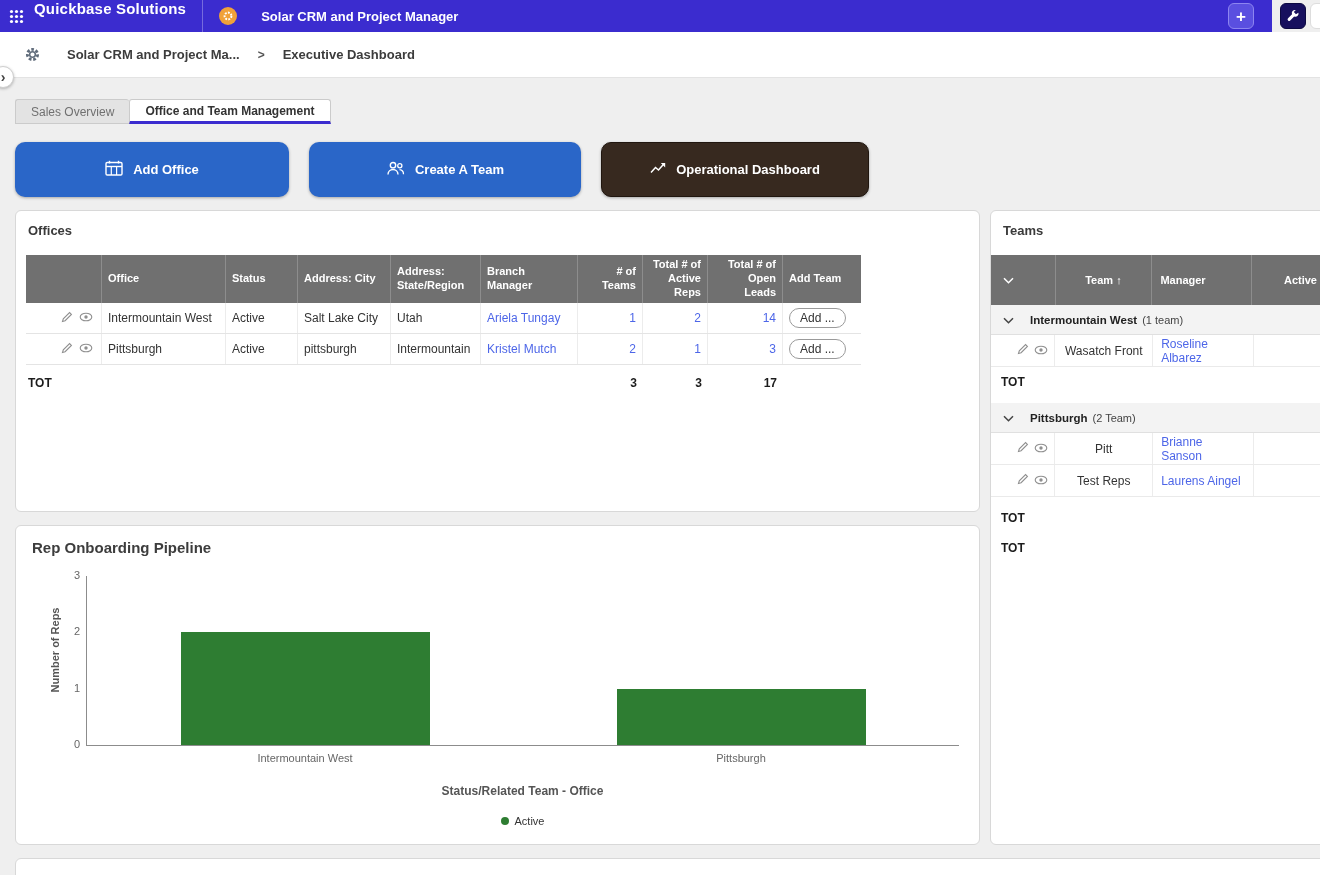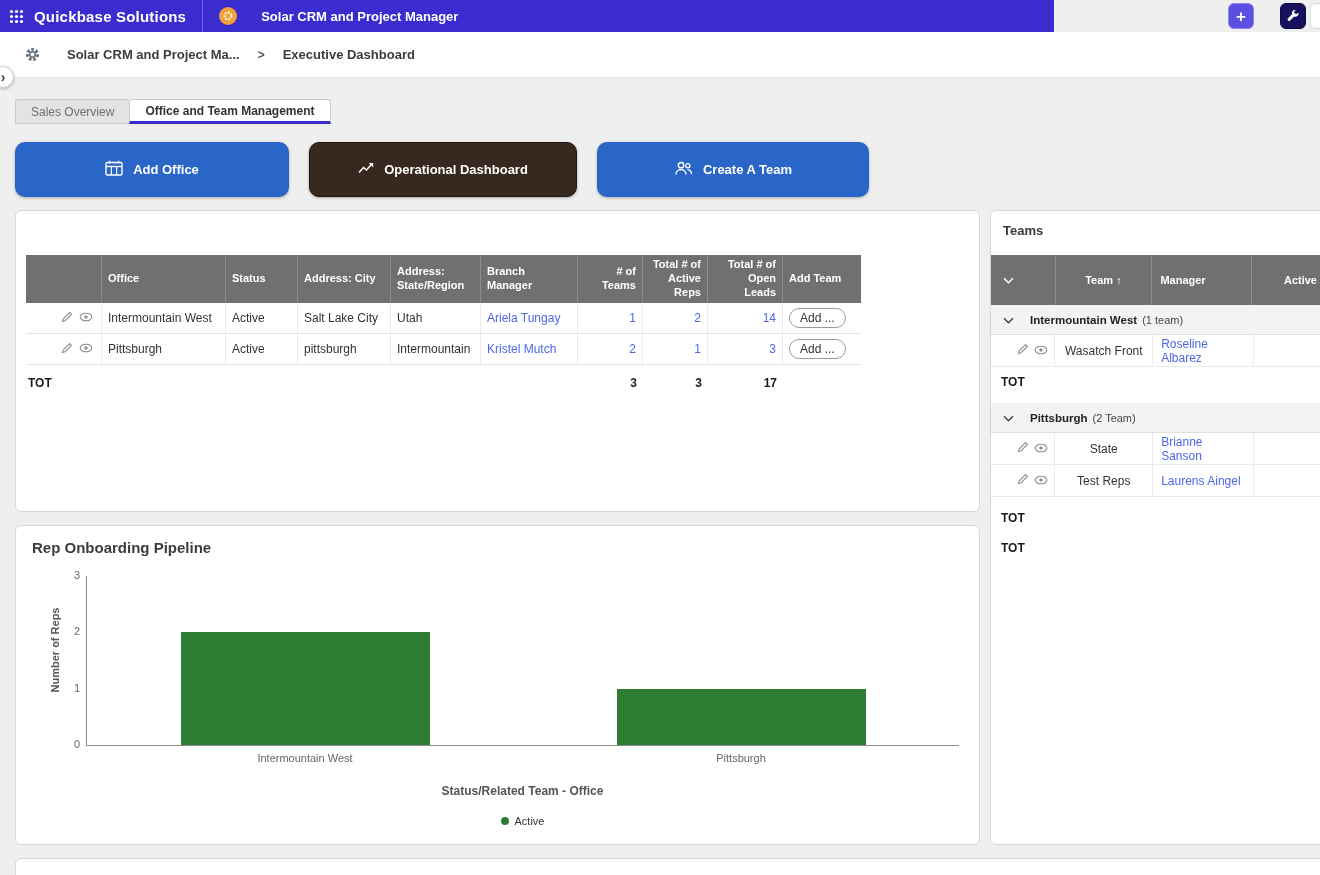--- a/index.html
+++ b/index.html
@@ -1,20 +1,20 @@
 <!DOCTYPE html>
 <html><head>
 <meta charset="utf-8">
 <style>
   *{margin:0;padding:0;box-sizing:border-box}
   html,body{width:1320px;height:875px;overflow:hidden}
   body{position:relative;font-family:"Liberation Sans",sans-serif;background:#efefef;font-size:12px;color:#333}
 
   
-  .topbar{position:absolute;left:0;top:0;width:1054px;height:32px;background:#3b2ccf;display:flex;align-items:center}
+  .topbar{position:absolute;left:0;top:0;width:1272px;height:32px;background:#3b2ccf;display:flex;align-items:flex-start}
   .topbar .grid-btn{width:32px;height:32px;display:flex;align-items:center;justify-content:center;cursor:pointer}
   .brand{color:#fff;font-size:15px;font-weight:bold;margin:0 16px 0 2px;letter-spacing:.2px}
   .top-divider{width:1px;height:32px;background:rgba(255,255,255,.3)}
   .app-tab{display:flex;align-items:center;gap:24px;padding:0 16px;height:32px;cursor:pointer}
   .app-icon{width:18px;height:18px;border-radius:50%;background:#f0a13a;display:flex;align-items:center;justify-content:center}
   .app-name{color:#fff;font-size:13px;font-weight:bold}
   .top-btn{position:absolute;top:3px;width:26px;height:26px;border-radius:6px;display:flex;align-items:center;justify-content:center;cursor:pointer}
   .plus-btn{left:1228px;background:#5a4fe0;border:1px solid #8d85f0;color:#fff;font-size:17px;font-weight:bold;line-height:1}
   .wrench-btn{left:1280px;background:#17105e;border:1px solid #0d0a42}
   .partial-btn{left:1310px;background:#fff;border:1px solid #ddd}
@@ -151,43 +151,44 @@
         <rect x="1" y="2.5" width="16" height="12.5" rx="1.2" fill="none" stroke="#fff" stroke-width="1.4"></rect>
         <line x1="1" y1="6.5" x2="17" y2="6.5" stroke="#fff" stroke-width="1.4"></line>
         <line x1="6.3" y1="6.5" x2="6.3" y2="15" stroke="#fff" stroke-width="1.2"></line>
         <line x1="11.6" y1="6.5" x2="11.6" y2="15" stroke="#fff" stroke-width="1.2"></line>
         <line x1="4.5" y1="0.8" x2="4.5" y2="3.5" stroke="#fff" stroke-width="1.4"></line>
         <line x1="13.5" y1="0.8" x2="13.5" y2="3.5" stroke="#fff" stroke-width="1.4"></line>
       </svg>
     </span>
     <span>Add Office</span>
   </button>
-  <button class="act-btn btn-dark">
-    <span>
-      <svg width="16" height="12" viewBox="0 0 16 12">
-        <polyline points="1,10.5 5.5,5.5 8.5,8 14,1.8" fill="none" stroke="#fff" stroke-width="1.5"></polyline>
-        <polygon points="10.8,1 15.2,1 15.2,5.4" fill="#fff"></polygon>
-      </svg>
-    </span>
-    <span>Operational Dashboard</span>
-  </button>
   <button class="act-btn btn-blue2">
     <span>
       <svg width="19" height="15" viewBox="0 0 19 15">
         <circle cx="7" cy="4.2" r="2.7" fill="none" stroke="#fff" stroke-width="1.4"></circle>
         <path d="M2 13.5c0-2.8 2.2-5 5-5s5 2.2 5 5" fill="none" stroke="#fff" stroke-width="1.4"></path>
         <circle cx="13.8" cy="4.8" r="2.1" fill="none" stroke="#fff" stroke-width="1.3"></circle>
         <path d="M13.5 8.7c2.3.2 4 2.1 4 4.6" fill="none" stroke="#fff" stroke-width="1.3"></path>
       </svg>
     </span>
     <span>Create A Team</span>
   </button>
+  <button class="act-btn btn-dark">
+    <span>
+      <svg width="16" height="12" viewBox="0 0 16 12">
+        <polyline points="1,10.5 5.5,5.5 8.5,8 14,1.8" fill="none" stroke="#fff" stroke-width="1.5"></polyline>
+        <polygon points="10.8,1 15.2,1 15.2,5.4" fill="#fff"></polygon>
+      </svg>
+    </span>
+    <span>Operational Dashboard</span>
+  </button>
 </div>
 
 <div class="card offices-card">
+  <div class="card-title">Offices</div>
   <div class="otable">
     <div class="trow">
       <div class="hcell c0"></div>
       <div class="hcell c1">Office</div>
       <div class="hcell c2">Status</div>
       <div class="hcell c3">Address: City</div>
       <div class="hcell c4">Address: State/Region</div>
       <div class="hcell c5">Branch Manager</div>
       <div class="hcell c6 num"># of Teams</div>
       <div class="hcell c7 num">Total # of Active Reps</div>
@@ -321,21 +322,21 @@
     <div class="tbrow">
       <div class="tbcell t0">
         <span><svg width="12" height="12" viewBox="0 0 12 12">
               <path d="M1.5 10.5l.8-2.6 6.3-6.3 1.8 1.8-6.3 6.3-2.6.8z" fill="none" stroke="#8f8f8f" stroke-width="1.1"></path>
             </svg></span>
         <span><svg width="14" height="10" viewBox="0 0 14 10">
               <ellipse cx="7" cy="5" rx="5.8" ry="3.8" fill="none" stroke="#8f8f8f" stroke-width="1.1"></ellipse>
               <circle cx="7" cy="5" r="1.7" fill="#8f8f8f"></circle>
             </svg></span>
       </div>
-      <div class="tbcell t1">State</div>
+      <div class="tbcell t1">Pitt</div>
       <div class="tbcell t2">
           <a class="lnk">Brianne Sanson</a>
         </div>
       <div class="tbcell t3"></div>
     </div>
     <div class="tbrow">
       <div class="tbcell t0">
         <span><svg width="12" height="12" viewBox="0 0 12 12">
               <path d="M1.5 10.5l.8-2.6 6.3-6.3 1.8 1.8-6.3 6.3-2.6.8z" fill="none" stroke="#8f8f8f" stroke-width="1.1"></path>
             </svg></span>

